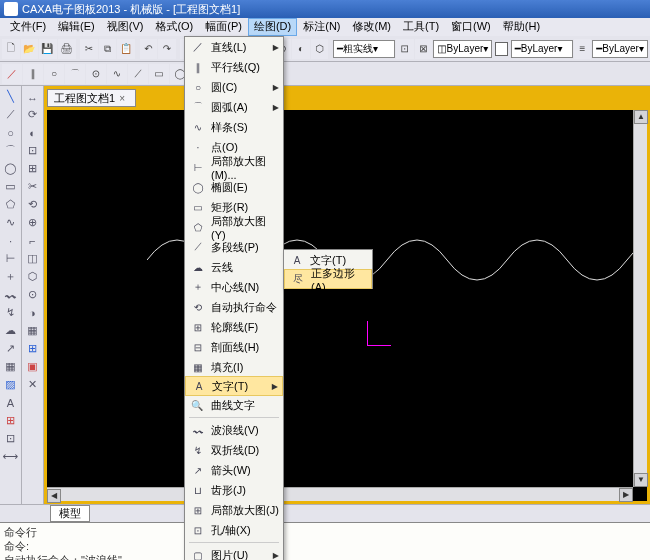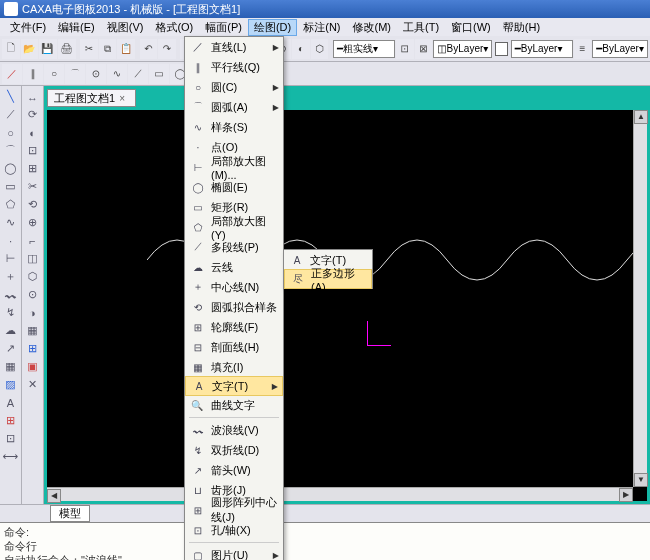--- a/index.html
+++ b/index.html
@@ -1,34 +1,34 @@
 <!DOCTYPE html>
 <html><head>
 <meta charset="utf-8">
 <style>
 * { margin:0; padding:0; box-sizing:border-box; font-family:"Microsoft YaHei","SimSun",sans-serif; }
 body { width:650px; height:560px; background:#d4d0c8; overflow:hidden; font-size:11px; }
 .titlebar { height:18px; background:linear-gradient(#4a7fd4,#2a5fb4); color:#fff; display:flex; align-items:center; padding:9px 4px; }
 .titlebar .logo { width:14px; height:14px; background:#fff; border-radius:2px; margin-right:4px; }
-.menubar { height:18px; background:#e8e8f0; display:flex; align-items:center; padding:0 4px; gap:0; }
+.menubar { height:18px; background:#e8e8f0; display:flex; padding:0 4px; gap:0; }
 .menubar span { padding:1px 6px; cursor:default; }
 .menubar span.active { background:#b8d8f8; border:1px solid #6aa8e8; padding:0 5px; }
 .toolbar { height:26px; background:#e4e4ec; border-bottom:1px solid #b0b0b8; display:flex; align-items:center; padding:0 2px; gap:1px; }
 .toolbar2 { height:24px; }
 .tbtn { width:20px; height:20px; background:#e8e8f0; border:1px solid transparent; display:inline-flex; align-items:center; justify-content:center; font-size:10px; color:#444; }
 .tsep { width:3px; height:20px; }
 .layer-sel { height:18px; background:#fff; border:1px solid #888; font-size:10px; padding:0 3px; display:flex; align-items:center; }
 .swatch { width:14px; height:14px; background:#fff; border:1px solid #666; margin:0 2px; }
 .main { display:flex; height:418px; position:relative; }
 .ltool { width:22px; background:#e4e4ec; border-right:1px solid #b0b0b8; display:flex; flex-direction:column; align-items:center; padding:2px 0; gap:1px; }
 .ltool2 { width:22px; }
 .ltool .ico { width:18px; height:17px; display:flex; align-items:center; justify-content:center; font-size:11px; color:#556; }
 .ltool .ico.blue { color:#2a5fd4; }
 .ltool .ico.red { color:#c44; }
-.canvas-wrap { flex:1; background:#14b8a6; position:relative; padding:3px 0 0 3px; }
+.canvas-wrap { flex:1; background:#eab308; position:relative; padding:3px 0 0 3px; }
 .doc-tab { height:18px; display:flex; }
 .doc-tab .tab { background:#f4f4f8; border:1px solid #888; padding:1px 6px; font-size:11px; display:flex; align-items:center; gap:4px; }
 .doc-tab .close { width:10px; height:10px; font-size:10px; color:#666; }
 .canvas { position:absolute; top:24px; left:3px; right:3px; bottom:3px; background:#000; }
 .ucs { position:absolute; left:320px; top:235px; }
 .ucs .y { position:absolute; width:1px; height:24px; background:#f0f; top:-24px; }
 .ucs .x { position:absolute; width:24px; height:1px; background:#f0f; }
 .wave { position:absolute; top:120px; left:100px; width:500px; height:60px; }
 .wave svg { width:100%; height:100%; }
 .dropdown { position:absolute; top:36px; left:184px; width:100px; background:#f4f4f0; border:1px solid #888; box-shadow:2px 2px 4px rgba(0,0,0,.3); z-index:100; }
@@ -244,21 +244,21 @@
     <div class="dd-item">
       <span class="dicon">☁</span>
       <span class="dlabel">云线</span>
     </div>
     <div class="dd-item">
       <span class="dicon">＋</span>
       <span class="dlabel">中心线(N)</span>
     </div>
     <div class="dd-item">
       <span class="dicon">⟲</span>
-      <span class="dlabel">圆弧拟合样条</span>
+      <span class="dlabel">自动执行命令</span>
     </div>
     <div class="dd-item">
       <span class="dicon">⊞</span>
       <span class="dlabel">轮廓线(F)</span>
     </div>
     <div class="dd-item">
       <span class="dicon">⊟</span>
       <span class="dlabel">剖面线(H)</span>
     </div>
     <div class="dd-item">
@@ -286,21 +286,21 @@
     <div class="dd-item">
       <span class="dicon">↗</span>
       <span class="dlabel">箭头(W)</span>
     </div>
     <div class="dd-item">
       <span class="dicon">⊔</span>
       <span class="dlabel">齿形(J)</span>
     </div>
     <div class="dd-item">
       <span class="dicon">⊞</span>
-      <span class="dlabel">圆形阵列中心线(J)</span>
+      <span class="dlabel">局部放大图(J)</span>
     </div>
     <div class="dd-item">
       <span class="dicon">⊡</span>
       <span class="dlabel">孔/轴(X)</span>
     </div>
     <div class="dd-sep"></div>
     <div class="dd-item">
       <span class="dicon">▢</span>
       <span class="dlabel">图片(U)</span>
       <span class="arrow">▶</span>
@@ -315,17 +315,17 @@
       <span class="dicon">尽</span>
       <span class="dlabel">正多边形(A)</span>
     </div>
   </div>
 
 <div class="status-tabs">
   <div class="st">模型</div>
 </div>
 
 <div class="cmdpanel">
+  <div class="line">命令行</div>
   <div class="line">命令:</div>
-  <div class="line">命令行</div>
   <div class="line">自动执行命令："波浪线"</div>
 
 </div>
 
 </body></html>

